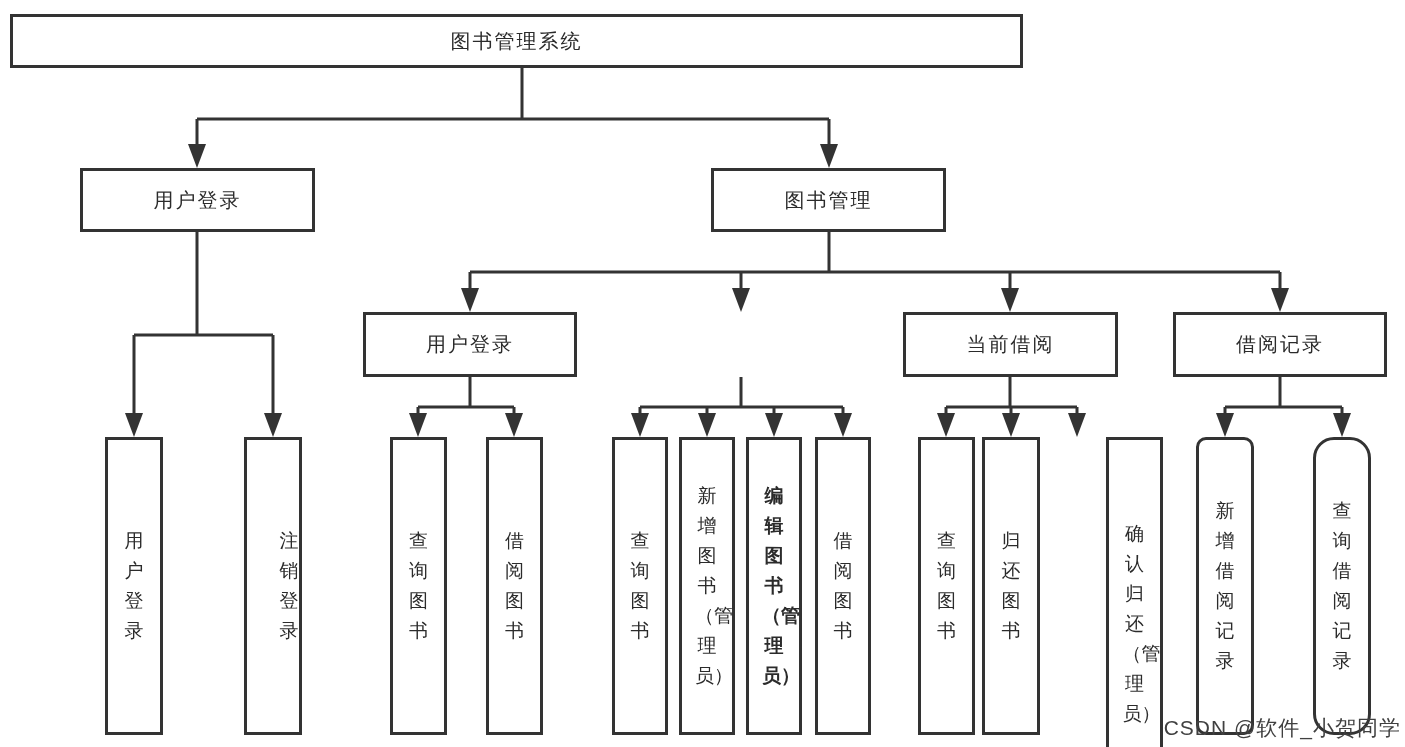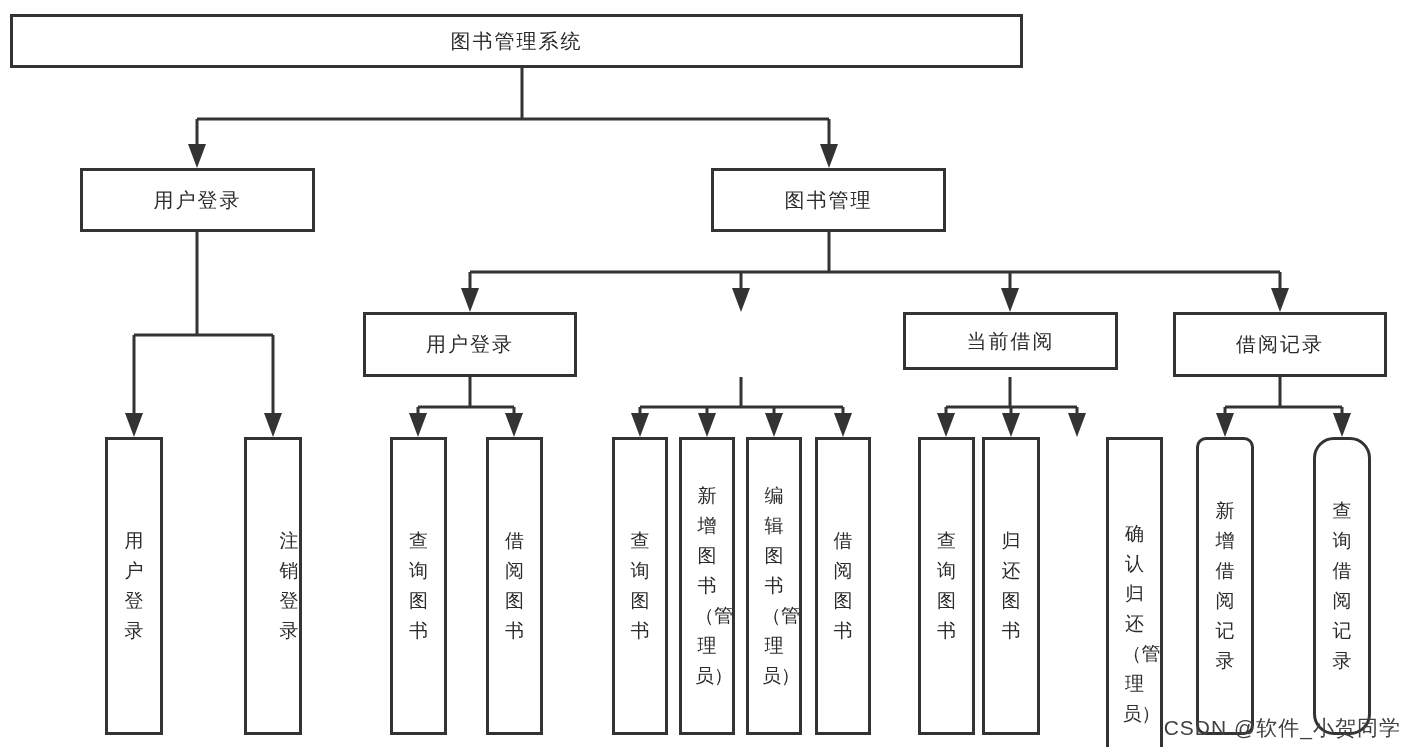--- a/index.html
+++ b/index.html
@@ -107,21 +107,21 @@
   <div class="box" style="left:80px; top:168px; width:235px; height:64px;">
     <span class="hlabel">用户登录</span>
   </div>
   <div class="box" style="left:711px; top:168px; width:235px; height:64px;">
     <span class="hlabel">图书管理</span>
   </div>
 
   <div class="box" style="left:363px; top:312px; width:214px; height:65px;">
     <span class="hlabel">用户登录</span>
   </div>
-  <div class="box" style="left:903px; top:312px; width:215px; height:58px;">
+  <div class="box" style="left:903px; top:312px; width:215px; height:65px;">
     <span class="hlabel">当前借阅</span>
   </div>
   <div class="box" style="left:1173px; top:312px; width:214px; height:65px;">
     <span class="hlabel">借阅记录</span>
   </div>
 
   <div class="box" style="left:105px; top:437px; width:58px; height:298px;">
     <div class="vlabel">用户登录</div>
   </div>
   <div class="box" style="left:244px; top:437px; width:58px; height:298px;padding-left:32px;">
@@ -134,21 +134,21 @@
   <div class="box" style="left:486px; top:437px; width:57px; height:298px;">
     <div class="vlabel">借阅图书</div>
   </div>
 
   <div class="box" style="left:612px; top:437px; width:56px; height:298px;">
     <div class="vlabel">查询图书</div>
   </div>
   <div class="box" style="left:679px; top:437px; width:56px; height:298px;">
     <div class="vlabel">新增图书（管理员）</div>
   </div>
-  <div class="box" style="left:746px; top:437px; width:56px; height:298px;">
+  <div class="box" style="left:746px; top:437px; width:56px; height:298px;font-weight:bold;">
     <div class="vlabel">编辑图书（管理员）</div>
   </div>
   <div class="box" style="left:815px; top:437px; width:56px; height:298px;">
     <div class="vlabel">借阅图书</div>
   </div>
 
   <div class="box" style="left:918px; top:437px; width:57px; height:298px;">
     <div class="vlabel">查询图书</div>
   </div>
   <div class="box" style="left:982px; top:437px; width:58px; height:298px;">

